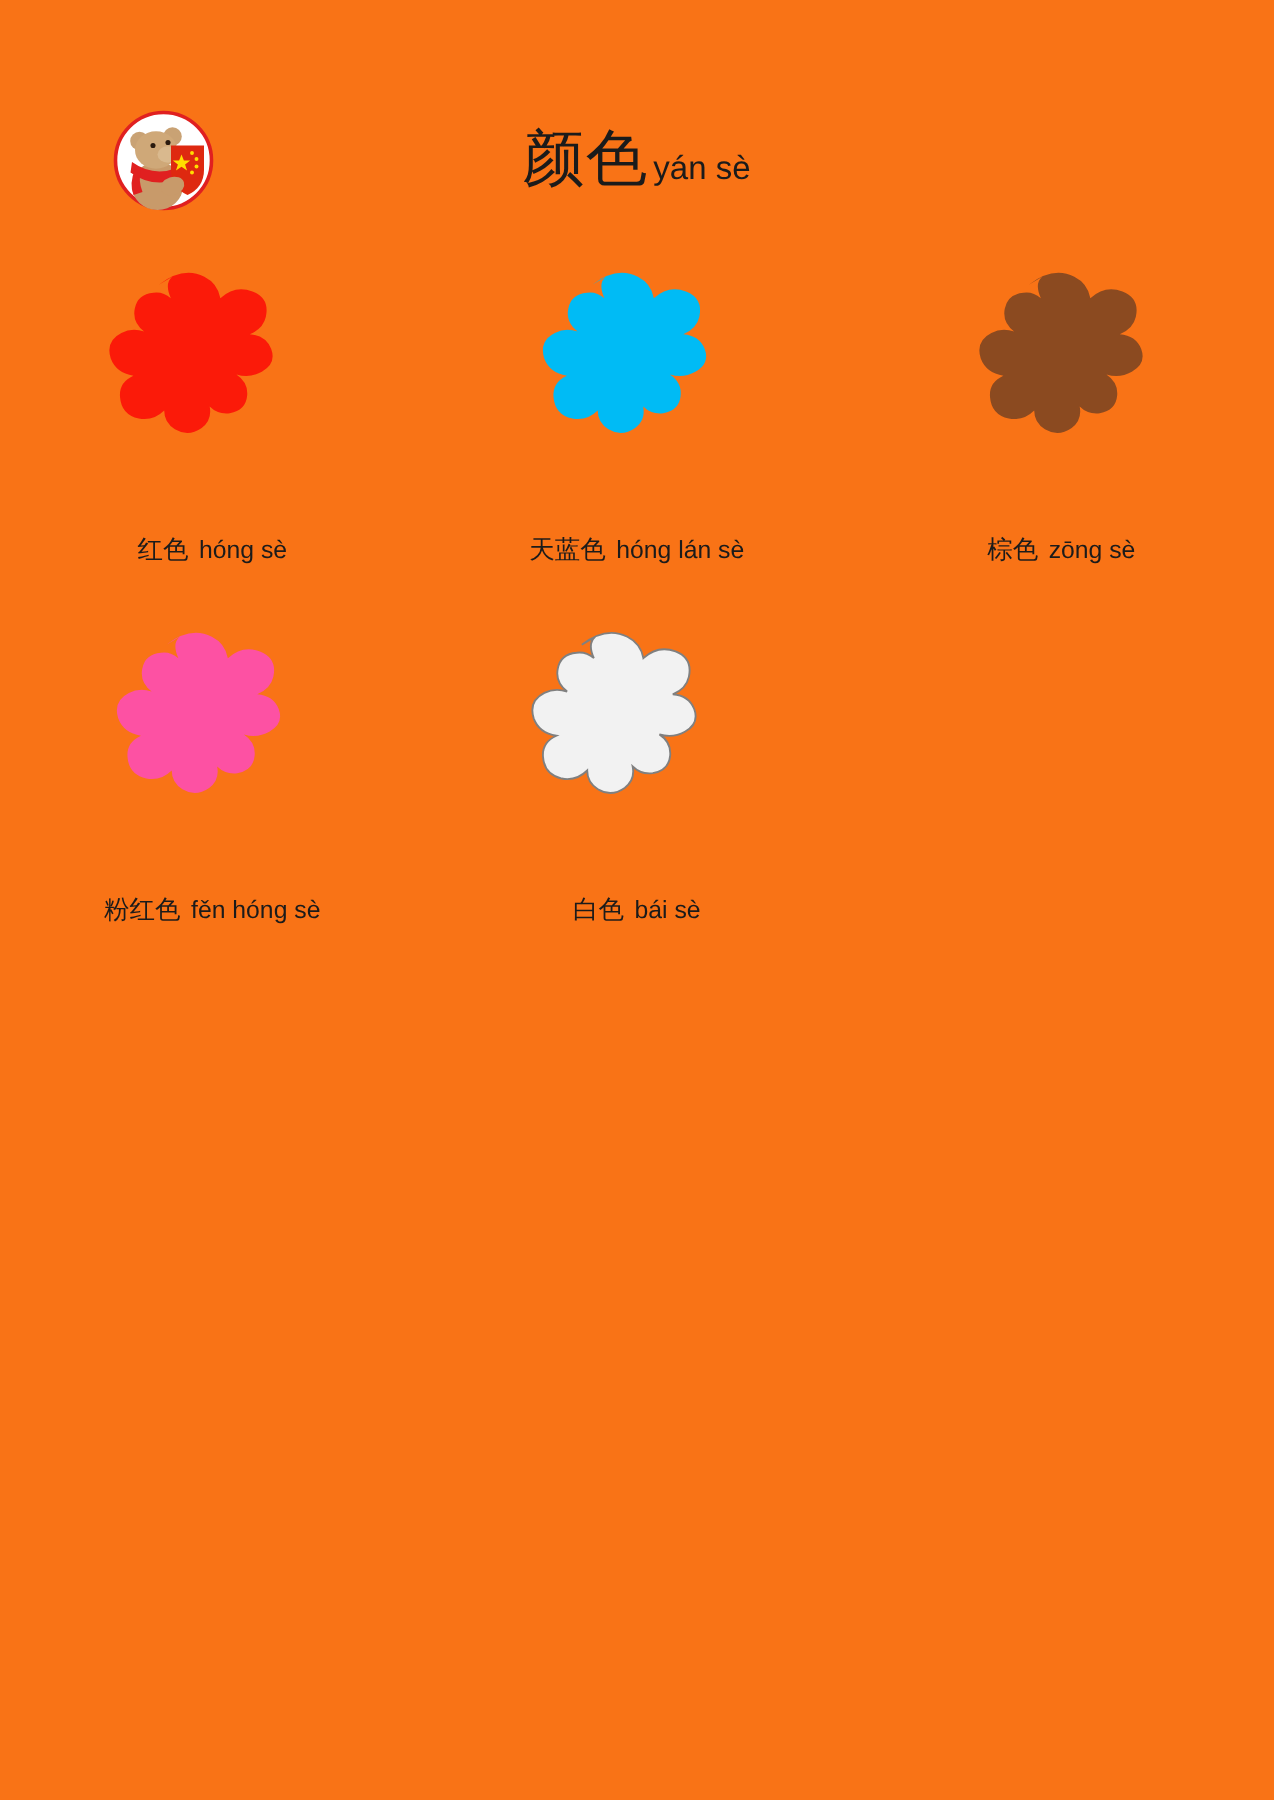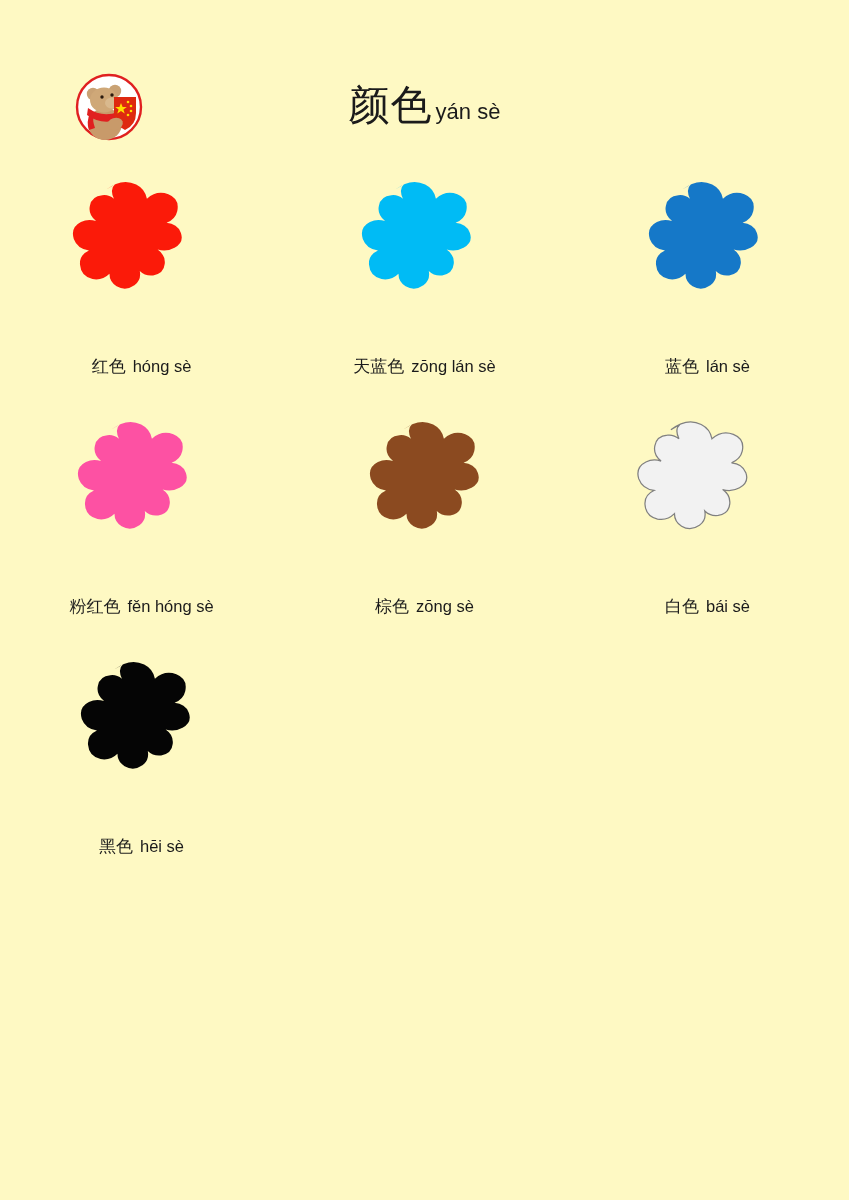--- a/index.html
+++ b/index.html
@@ -13,21 +13,21 @@
     font-family: "Liberation Sans", sans-serif;
     color: #1a1a1a;
     overflow: hidden;
     position: relative;
   }
 
   .page {
     position: relative;
     width: 849px;
     height: 1200px;
-    background: #fef9c3;
+    background: #f97316;
   }
 
   
   .header {
     position: absolute;
     top: 0;
     left: 0;
     width: 849px;
     height: 175px;
   }
@@ -186,75 +186,55 @@
 
 
 
     <div class="cell cell-4">
       <span class="swatch">
         <svg viewBox="0 0 200 185" xmlns="http://www.w3.org/2000/svg" preserveAspectRatio="xMidYMid meet">
           <path class="blob" d="M64 20 q18 -14 34 -6 q10 5 12 16 q11 -10 24 -5 q13 5 10 19 q-2 9 -12 13 q12 1 16 11 q4 11 -7 17 q-9 5 -19 2 q9 6 8 16 q-1 11 -13 13 q-9 1 -15 -5 q2 10 -6 16 q-10 7 -20 1 q-8 -5 -8 -14 q-8 8 -19 6 q-13 -3 -14 -16 q-1 -11 10 -16 q-13 -2 -17 -13 q-4 -13 8 -19 q8 -4 17 -1 q-9 -7 -7 -17 q2 -11 14 -12 q7 -1 13 4 q-5 -11 1 -16 z" fill="#00BBF5"></path>
         </svg>
       </span>
       <div class="caption">
-        <span class="cap-han">天蓝色</span><span class="cap-pinyin">zōng lán sè</span>
-      </div>
-    </div>
-
-    <div class="cell cell-5">
-      <span class="swatch">
-        <svg viewBox="0 0 200 185" xmlns="http://www.w3.org/2000/svg" preserveAspectRatio="xMidYMid meet">
-          <path class="blob" d="M64 20 q18 -14 34 -6 q10 5 12 16 q11 -10 24 -5 q13 5 10 19 q-2 9 -12 13 q12 1 16 11 q4 11 -7 17 q-9 5 -19 2 q9 6 8 16 q-1 11 -13 13 q-9 1 -15 -5 q2 10 -6 16 q-10 7 -20 1 q-8 -5 -8 -14 q-8 8 -19 6 q-13 -3 -14 -16 q-1 -11 10 -16 q-13 -2 -17 -13 q-4 -13 8 -19 q8 -4 17 -1 q-9 -7 -7 -17 q2 -11 14 -12 q7 -1 13 4 q-5 -11 1 -16 z" fill="#1578C8"></path>
-        </svg>
-      </span>
-      <div class="caption">
-        <span class="cap-han">蓝色</span><span class="cap-pinyin">lán sè</span>
-      </div>
-    </div>
-
+        <span class="cap-han">天蓝色</span><span class="cap-pinyin">hóng lán sè</span>
+      </div>
+    </div>
+
+
+
+    <div class="cell cell-8">
+      <span class="swatch">
+        <svg viewBox="0 0 200 185" xmlns="http://www.w3.org/2000/svg" preserveAspectRatio="xMidYMid meet">
+          <path class="blob" d="M64 20 q18 -14 34 -6 q10 5 12 16 q11 -10 24 -5 q13 5 10 19 q-2 9 -12 13 q12 1 16 11 q4 11 -7 17 q-9 5 -19 2 q9 6 8 16 q-1 11 -13 13 q-9 1 -15 -5 q2 10 -6 16 q-10 7 -20 1 q-8 -5 -8 -14 q-8 8 -19 6 q-13 -3 -14 -16 q-1 -11 10 -16 q-13 -2 -17 -13 q-4 -13 8 -19 q8 -4 17 -1 q-9 -7 -7 -17 q2 -11 14 -12 q7 -1 13 4 q-5 -11 1 -16 z" fill="#8B4A20"></path>
+        </svg>
+      </span>
+      <div class="caption">
+        <span class="cap-han">棕色</span><span class="cap-pinyin">zōng sè</span>
+      </div>
+    </div>
 
     <div class="cell cell-7">
       <span class="swatch">
         <svg viewBox="0 0 200 185" xmlns="http://www.w3.org/2000/svg" preserveAspectRatio="xMidYMid meet">
           <path class="blob" d="M64 20 q18 -14 34 -6 q10 5 12 16 q11 -10 24 -5 q13 5 10 19 q-2 9 -12 13 q12 1 16 11 q4 11 -7 17 q-9 5 -19 2 q9 6 8 16 q-1 11 -13 13 q-9 1 -15 -5 q2 10 -6 16 q-10 7 -20 1 q-8 -5 -8 -14 q-8 8 -19 6 q-13 -3 -14 -16 q-1 -11 10 -16 q-13 -2 -17 -13 q-4 -13 8 -19 q8 -4 17 -1 q-9 -7 -7 -17 q2 -11 14 -12 q7 -1 13 4 q-5 -11 1 -16 z" fill="#FD51A3"></path>
         </svg>
       </span>
       <div class="caption">
         <span class="cap-han">粉红色</span><span class="cap-pinyin">fěn hóng sè</span>
       </div>
     </div>
 
-    <div class="cell cell-8">
-      <span class="swatch">
-        <svg viewBox="0 0 200 185" xmlns="http://www.w3.org/2000/svg" preserveAspectRatio="xMidYMid meet">
-          <path class="blob" d="M64 20 q18 -14 34 -6 q10 5 12 16 q11 -10 24 -5 q13 5 10 19 q-2 9 -12 13 q12 1 16 11 q4 11 -7 17 q-9 5 -19 2 q9 6 8 16 q-1 11 -13 13 q-9 1 -15 -5 q2 10 -6 16 q-10 7 -20 1 q-8 -5 -8 -14 q-8 8 -19 6 q-13 -3 -14 -16 q-1 -11 10 -16 q-13 -2 -17 -13 q-4 -13 8 -19 q8 -4 17 -1 q-9 -7 -7 -17 q2 -11 14 -12 q7 -1 13 4 q-5 -11 1 -16 z" fill="#8B4A20"></path>
-        </svg>
-      </span>
-      <div class="caption">
-        <span class="cap-han">棕色</span><span class="cap-pinyin">zōng sè</span>
-      </div>
-    </div>
-
     <div class="cell cell-9">
       <span class="swatch">
         <svg viewBox="0 0 200 185" xmlns="http://www.w3.org/2000/svg" preserveAspectRatio="xMidYMid meet">
           <path class="blob" d="M64 20 q18 -14 34 -6 q10 5 12 16 q11 -10 24 -5 q13 5 10 19 q-2 9 -12 13 q12 1 16 11 q4 11 -7 17 q-9 5 -19 2 q9 6 8 16 q-1 11 -13 13 q-9 1 -15 -5 q2 10 -6 16 q-10 7 -20 1 q-8 -5 -8 -14 q-8 8 -19 6 q-13 -3 -14 -16 q-1 -11 10 -16 q-13 -2 -17 -13 q-4 -13 8 -19 q8 -4 17 -1 q-9 -7 -7 -17 q2 -11 14 -12 q7 -1 13 4 q-5 -11 1 -16 z" fill="#F2F2F2" stroke="#808080" stroke-width="1.4"></path>
         </svg>
       </span>
       <div class="caption">
         <span class="cap-han">白色</span><span class="cap-pinyin">bái sè</span>
       </div>
     </div>
 
 
-    <div class="cell cell-11">
-      <span class="swatch">
-        <svg viewBox="0 0 200 185" xmlns="http://www.w3.org/2000/svg" preserveAspectRatio="xMidYMid meet">
-          <path class="blob" d="M64 20 q18 -14 34 -6 q10 5 12 16 q11 -10 24 -5 q13 5 10 19 q-2 9 -12 13 q12 1 16 11 q4 11 -7 17 q-9 5 -19 2 q9 6 8 16 q-1 11 -13 13 q-9 1 -15 -5 q2 10 -6 16 q-10 7 -20 1 q-8 -5 -8 -14 q-8 8 -19 6 q-13 -3 -14 -16 q-1 -11 10 -16 q-13 -2 -17 -13 q-4 -13 8 -19 q8 -4 17 -1 q-9 -7 -7 -17 q2 -11 14 -12 q7 -1 13 4 q-5 -11 1 -16 z" fill="#050505"></path>
-        </svg>
-      </span>
-      <div class="caption">
-        <span class="cap-han">黑色</span><span class="cap-pinyin">hēi sè</span>
-      </div>
-    </div>
 
   </div>
 </div>
 
 </body></html>

